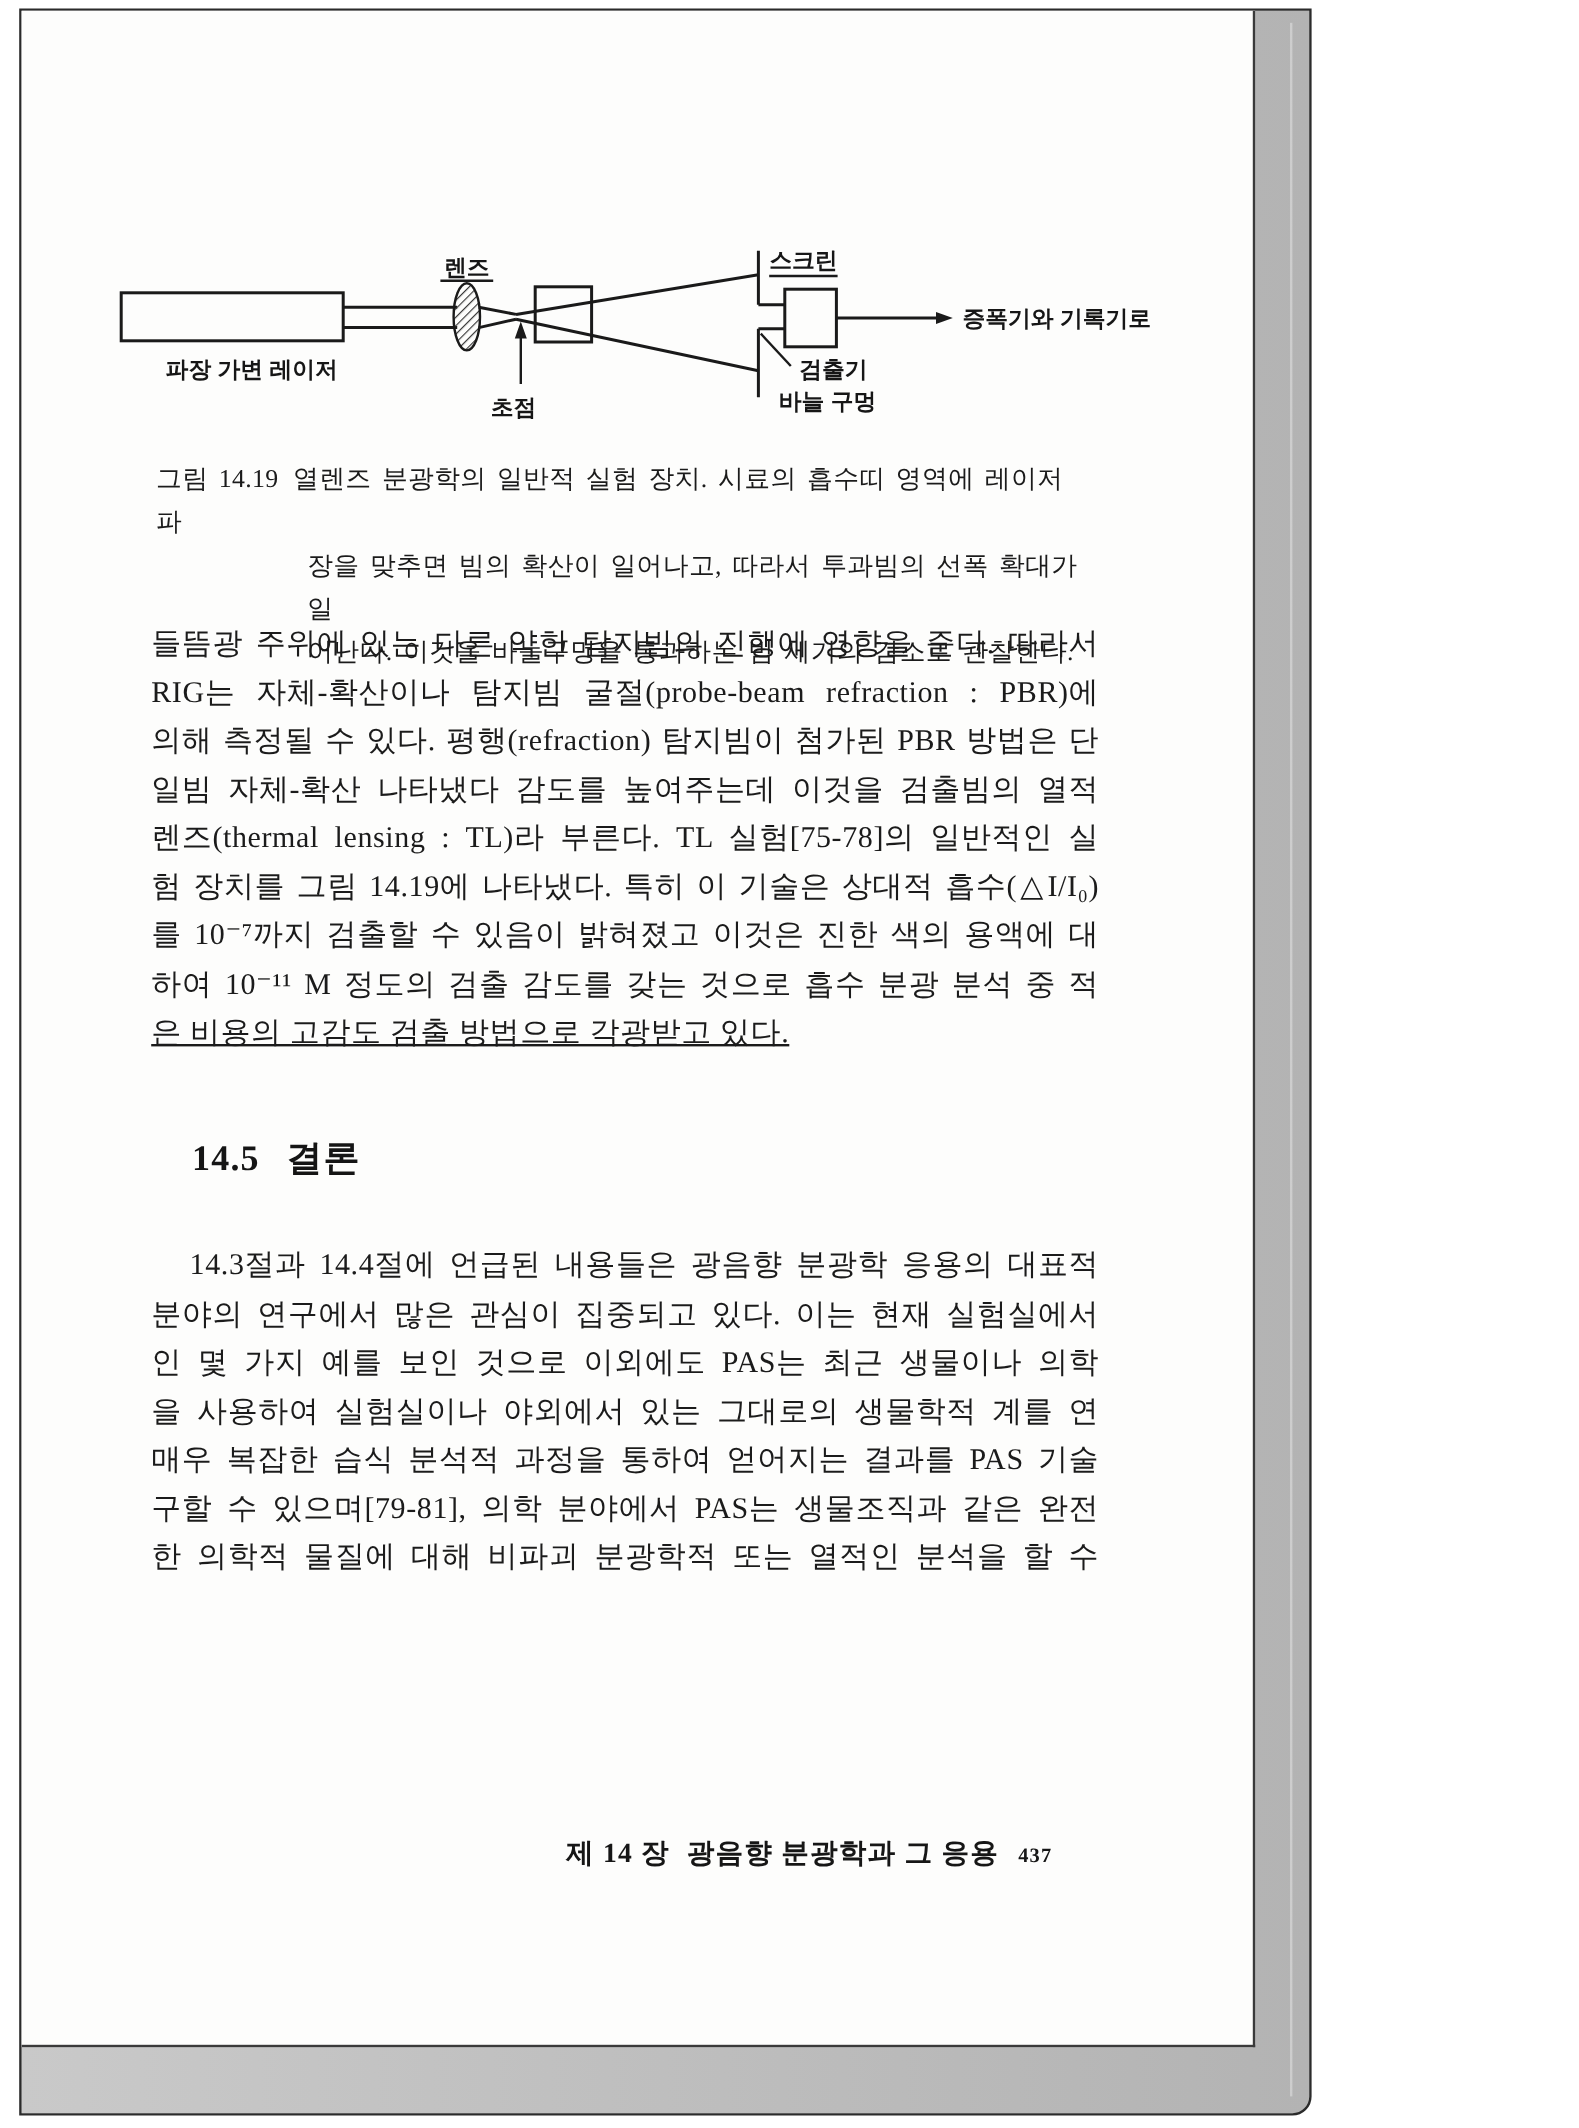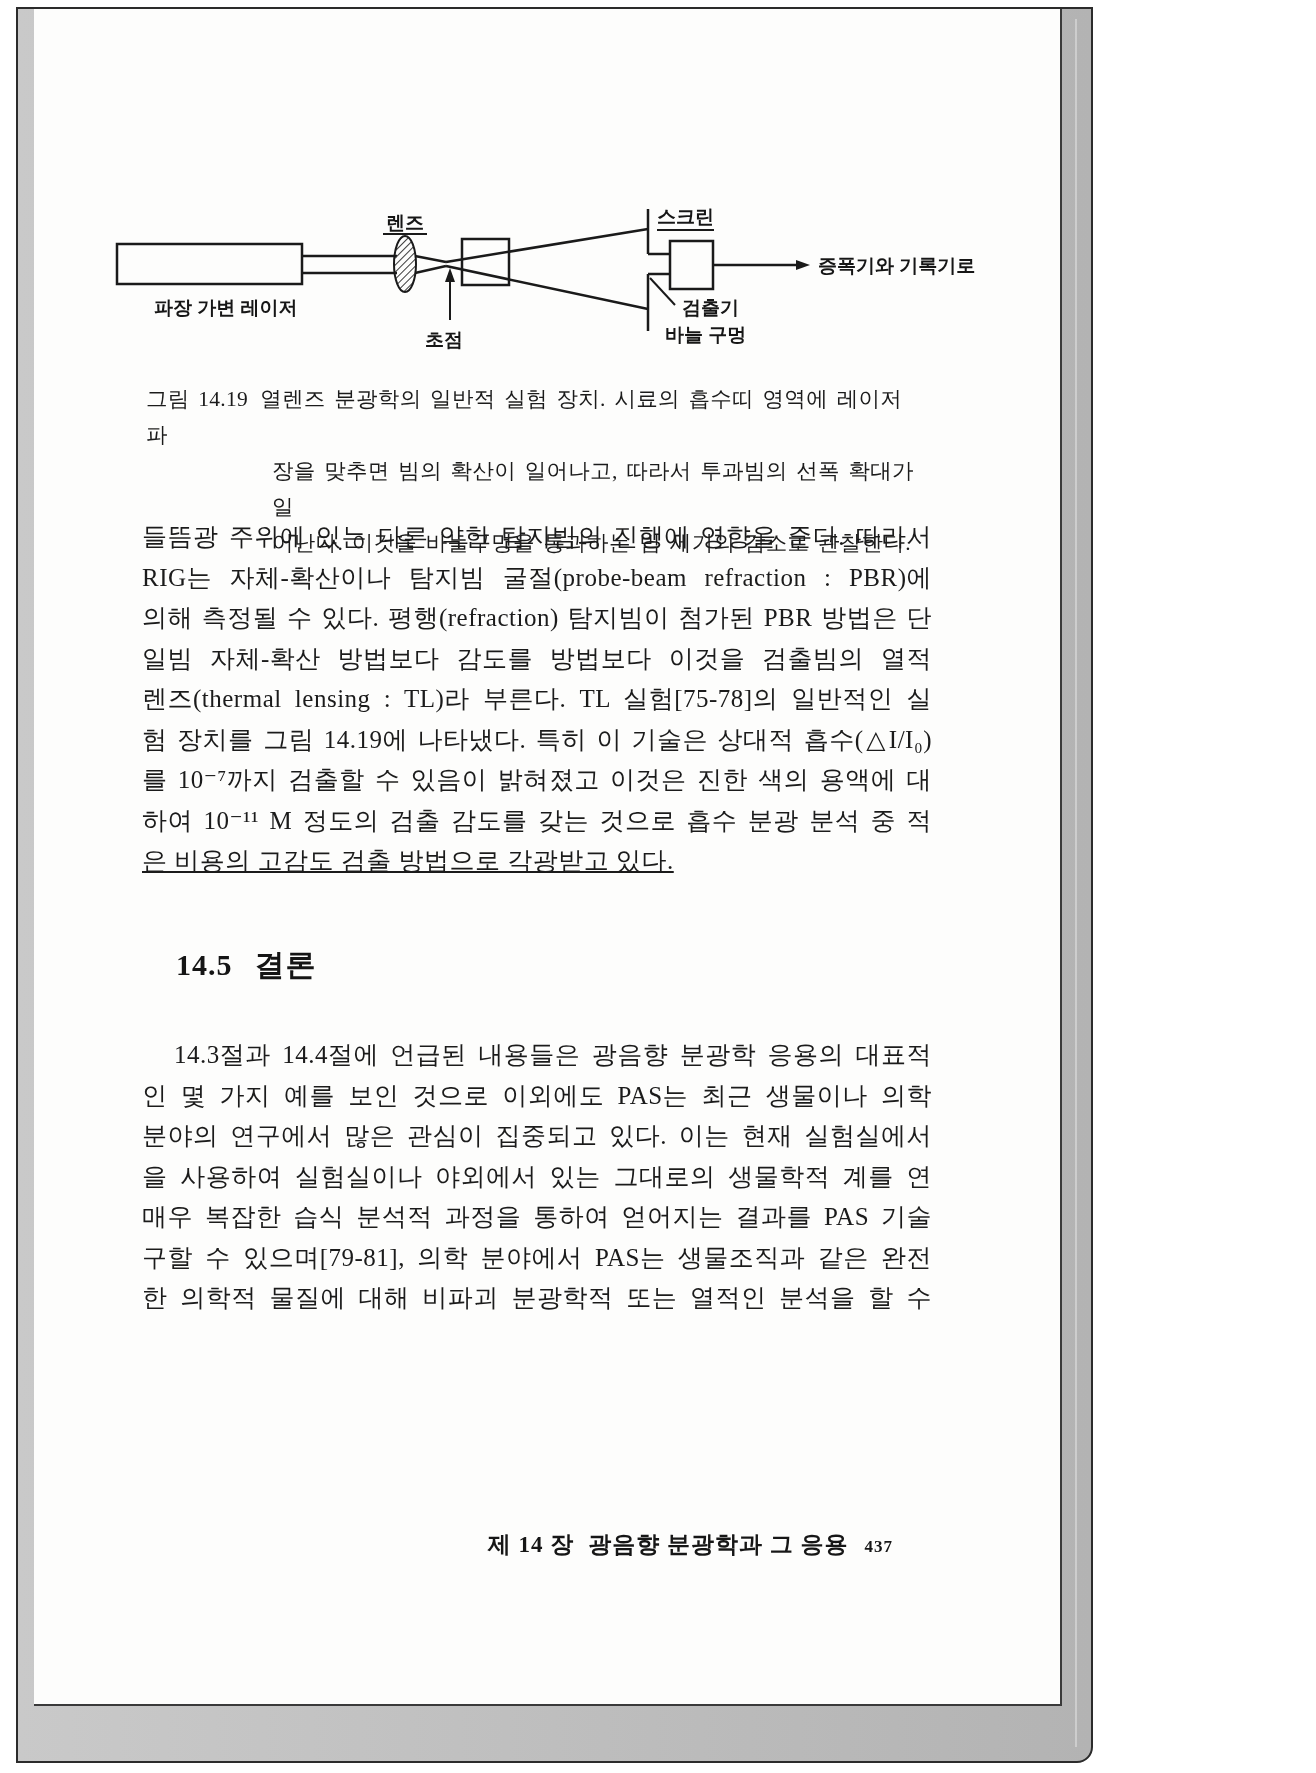--- a/index.html
+++ b/index.html
@@ -13,21 +13,21 @@
     position:absolute; left:16px; top:7px; width:1077px; height:1756px;
     background:linear-gradient(90deg,#c9c9c9,#b3b3b3);
     border:2px solid #2b2b2b; border-radius:0 0 16px 0; box-sizing:border-box;
   }
   .book::after { 
     content:""; position:absolute; right:14px; top:10px; bottom:14px; width:2px;
     background:#d8d8d8; opacity:.7;
   }
   
   .page {
-    position:absolute; left:16px; top:0; width:1028px; height:1697px;
+    position:absolute; left:0; top:0; width:1028px; height:1697px;
     background:#fdfdfc; border-right:2px solid #3a3a3a; border-bottom:2px solid #3a3a3a;
     box-sizing:border-box;
   }
   .diagram { position:absolute; left:80px; top:183px; width:900px; height:170px; }
   .diagram svg { display:block; }
   .dlabel {
     font-family:"Liberation Sans","DejaVu Sans",sans-serif;
     font-size:19px; font-weight:600; fill:#161616;
   }
   .caption {
@@ -116,36 +116,36 @@
       <div class="caption">
         <div><span class="fig-label">그림 14.19</span><span>열렌즈 분광학의 일반적 실험 장치. 시료의 흡수띠 영역에 레이저 파</span></div>
         <div class="hang">장을 맞추면 빔의 확산이 일어나고, 따라서 투과빔의 선폭 확대가 일</div>
         <div class="hang">어난다. 이것을 바늘구멍을 통과하는 빔 세기의 감소로 관찰한다.</div>
       </div>
 
       <div class="para para-1">
         <div class="jl">들뜸광 주위에 있는 다른 약한 탐지빔의 진행에 영향을 준다. 따라서</div>
         <div class="jl">RIG는 자체-확산이나 탐지빔 굴절(probe-beam refraction : PBR)에</div>
         <div class="jl">의해 측정될 수 있다. 평행(refraction) 탐지빔이 첨가된 PBR 방법은 단</div>
-        <div class="jl">일빔 자체-확산 방법보다 감도를 방법보다 이것을 검출빔의 열적</div>
+        <div class="jl">일빔 자체-확산 나타냈다 감도를 높여주는데 이것을 검출빔의 열적</div>
         <div class="jl">렌즈(thermal lensing : TL)라 부른다. TL 실험[75-78]의 일반적인 실</div>
         <div class="jl">험 장치를 그림 14.19에 나타냈다. 특히 이 기술은 상대적 흡수(△I/I₀)</div>
         <div class="jl">를 10⁻⁷까지 검출할 수 있음이 밝혀졌고 이것은 진한 색의 용액에 대</div>
         <div class="jl">하여 10⁻¹¹ M 정도의 검출 감도를 갖는 것으로 흡수 분광 분석 중 적</div>
         <div class="ll">은 비용의 고감도 검출 방법으로 각광받고 있다.</div>
       </div>
 
       <div class="heading">
         <span class="sec-no">14.5</span><span>결론</span>
       </div>
 
       <div class="para para-2">
         <div class="jl indent">14.3절과 14.4절에 언급된 내용들은 광음향 분광학 응용의 대표적</div>
+        <div class="jl">분야의 연구에서 많은 관심이 집중되고 있다. 이는 현재 실험실에서</div>
         <div class="jl">인 몇 가지 예를 보인 것으로 이외에도 PAS는 최근 생물이나 의학</div>
-        <div class="jl">분야의 연구에서 많은 관심이 집중되고 있다. 이는 현재 실험실에서</div>
         <div class="jl">을 사용하여 실험실이나 야외에서 있는 그대로의 생물학적 계를 연</div>
         <div class="jl">매우 복잡한 습식 분석적 과정을 통하여 얻어지는 결과를 PAS 기술</div>
         <div class="jl">구할 수 있으며[79-81], 의학 분야에서 PAS는 생물조직과 같은 완전</div>
         <div class="jl">한 의학적 물질에 대해 비파괴 분광학적 또는 열적인 분석을 할 수</div>
       </div>
 
       <div class="footer">
         <span class="chap">제 14 장</span><span>광음향 분광학과 그 응용</span><span class="pageno">437</span>
       </div>
 

